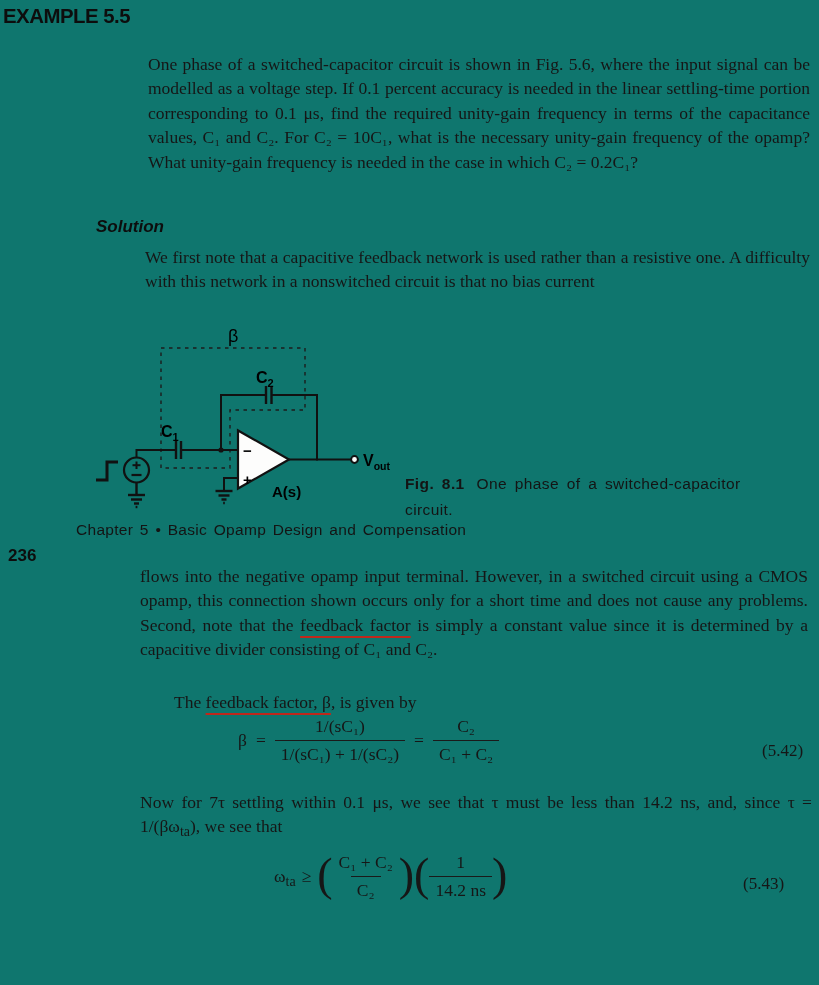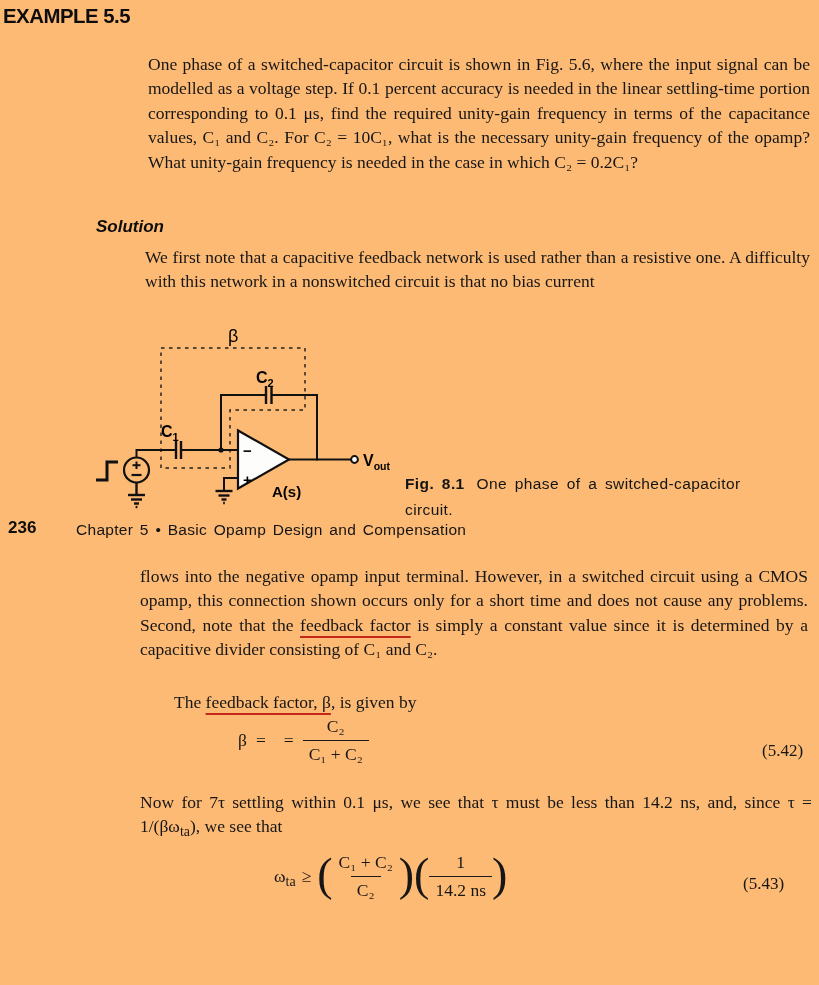--- a/index.html
+++ b/index.html
@@ -1,17 +1,17 @@
 <!DOCTYPE html>
 <html><head>
 <meta charset="utf-8">
 <style>
   html,body{margin:0;padding:0;background:#e8e8e8;}
   #page{
-    position:relative;width:819px;height:985px;background:#fdba74;
+    position:relative;width:819px;height:985px;background:#0f766e;
     font-family:"Liberation Serif","DejaVu Serif",serif;color:#161616;
     overflow:hidden;
   }
   .abs{position:absolute;}
   
   .example-title{
     font-family:"Liberation Sans","DejaVu Sans",sans-serif;
     font-weight:bold;font-size:21px;letter-spacing:-0.5px;color:#0d0d0d;
     transform:scaleX(0.97);transform-origin:left top;
   }
@@ -31,21 +31,21 @@
   }
   sub.tiny, .sub-inline{font-size:14px;vertical-align:-4px;line-height:0;}
   
   .caption{
     font-family:"Liberation Sans","DejaVu Sans",sans-serif;
     font-size:15.5px;line-height:26px;letter-spacing:0.4px;word-spacing:3px;color:#141414;
   }
   .caption .cap-label{font-weight:bold;margin-right:12px;}
   .footer-num{
     font-family:"Liberation Sans","DejaVu Sans",sans-serif;
-    font-weight:bold;font-size:17px;color:#0d0d0d;
+    font-weight:bold;font-size:17px;color:#0d0d0d;margin-top:28px;
   }
   .footer-chapter{
     font-family:"Liberation Sans","DejaVu Sans",sans-serif;
     font-size:15.5px;letter-spacing:0.3px;word-spacing:2px;color:#141414;
   }
   
   .eqrow{display:inline-flex;align-items:center;font-size:17.5px;white-space:nowrap;}
   .eqrow .op{margin:0 9px;}
   .frac{display:inline-flex;flex-direction:column;align-items:center;text-align:center;}
   .frac .num{display:block;padding:0 6px 3px;line-height:21px;}
@@ -135,20 +135,24 @@
   <div class="abs footer-num" style="left:8px;top:518px;">236</div>
   <div class="abs footer-chapter" style="left:76px;top:521px;">Chapter 5 • Basic Opamp Design and Compensation</div>
 
   <div class="abs para" style="left:140px;top:564px;width:668px;"><span>flows into the negative opamp input terminal. However, in a switched circuit using a CMOS opamp, this connection shown occurs only for a short time and does not cause any problems. Second, note that the </span><span class="underline-red">feedback factor</span><span> is simply a constant value since it is determined by a capacitive divider consisting of C₁ and C₂.</span></div>
 
   <div class="abs para" style="left:140px;top:690px;width:668px;text-indent:34px;"><span>The </span><span class="underline-red">feedback factor, β</span><span>, is given by</span></div>
 
   <div class="abs eqrow" style="left:238px;top:716px;">
     <span>β</span>
     <span class="op">=</span>
+    <span class="frac">
+      <span class="num">1/(sC₁)</span>
+      <span class="den">1/(sC₁) + 1/(sC₂)</span>
+    </span>
     <span class="op">=</span>
     <span class="frac">
       <span class="num">C₂</span>
       <span class="den">C₁ + C₂</span>
     </span>
   </div>
   <div class="abs eq-number" style="left:762px;top:741px;">(5.42)</div>
 
   <div class="abs para" style="left:140px;top:790px;width:672px;"><span>Now for 7τ settling within 0.1 μs, we see that τ must be less than 14.2 ns, and, since τ = 1/(βω</span><sub class="tiny">ta</sub><span>), we see that</span></div>
 

